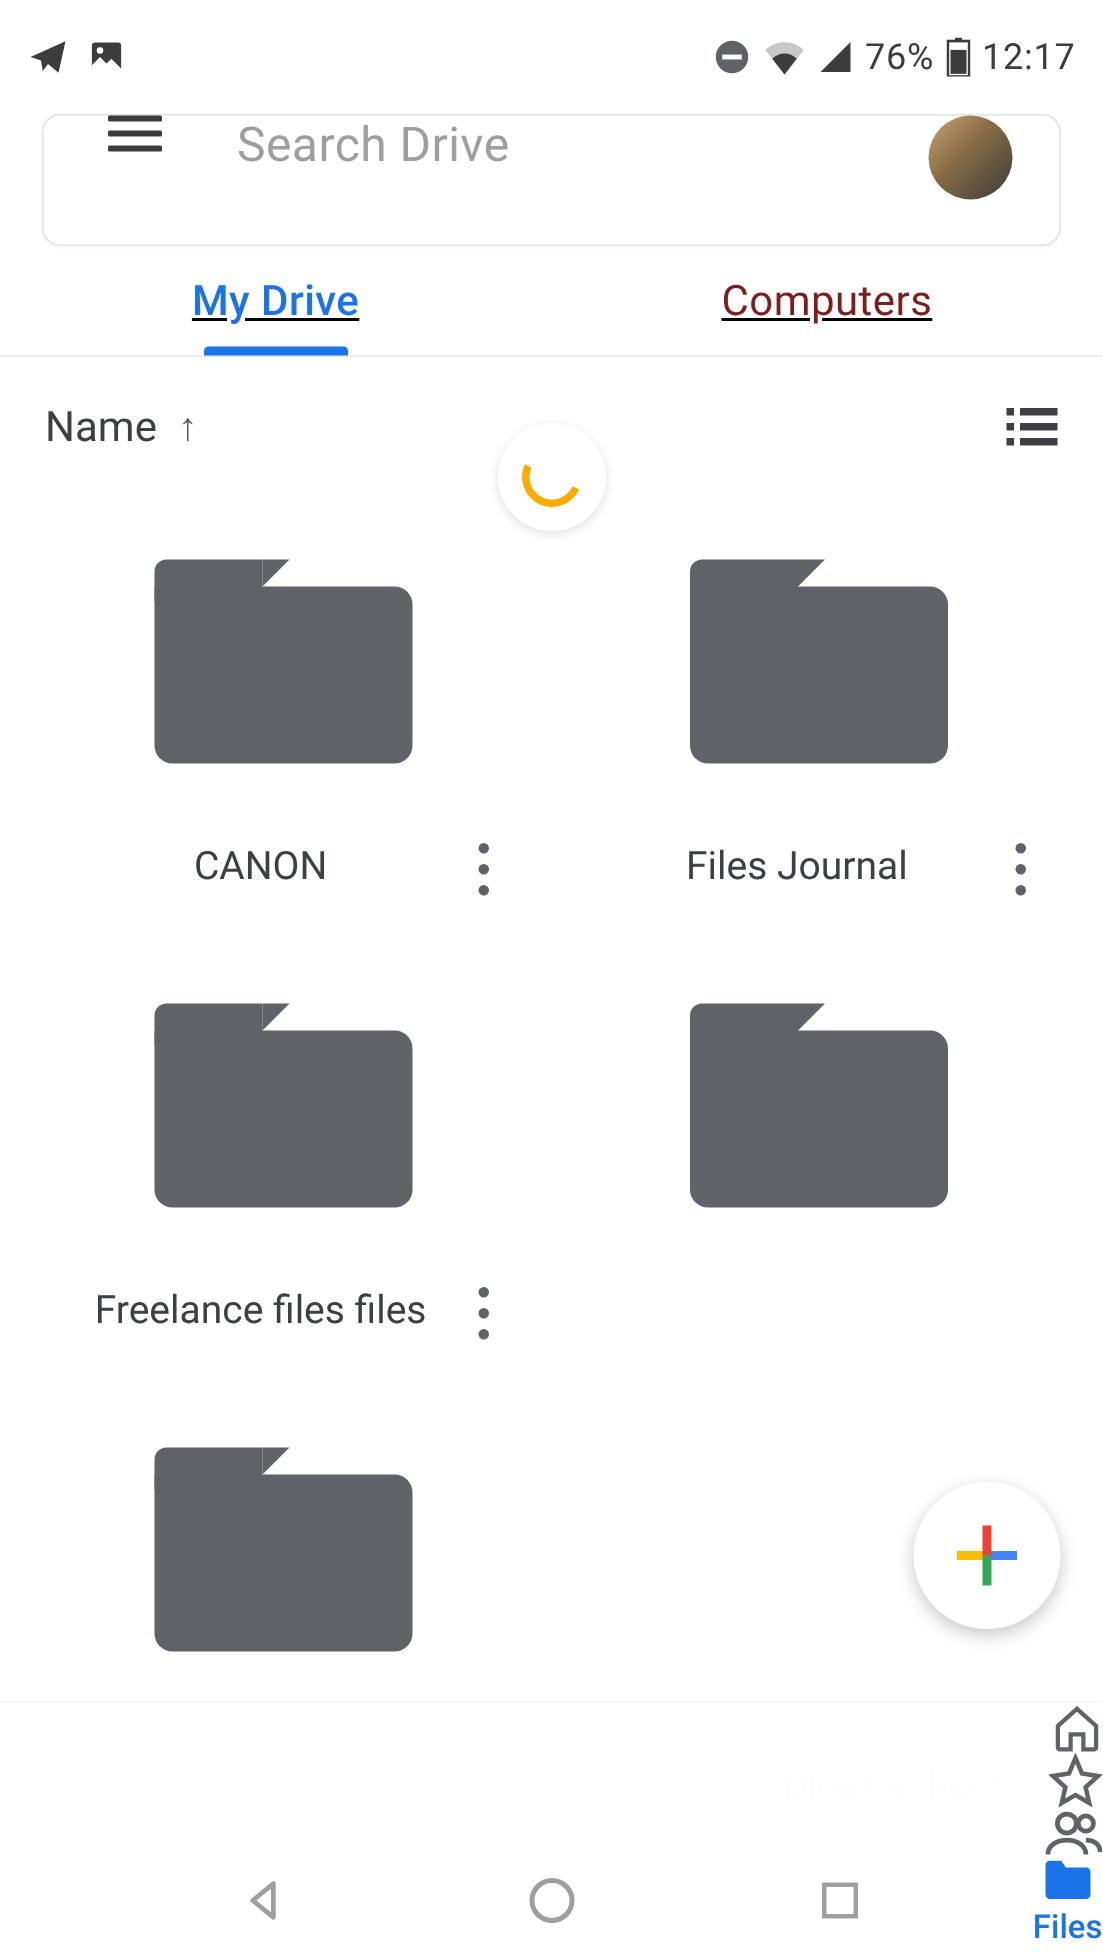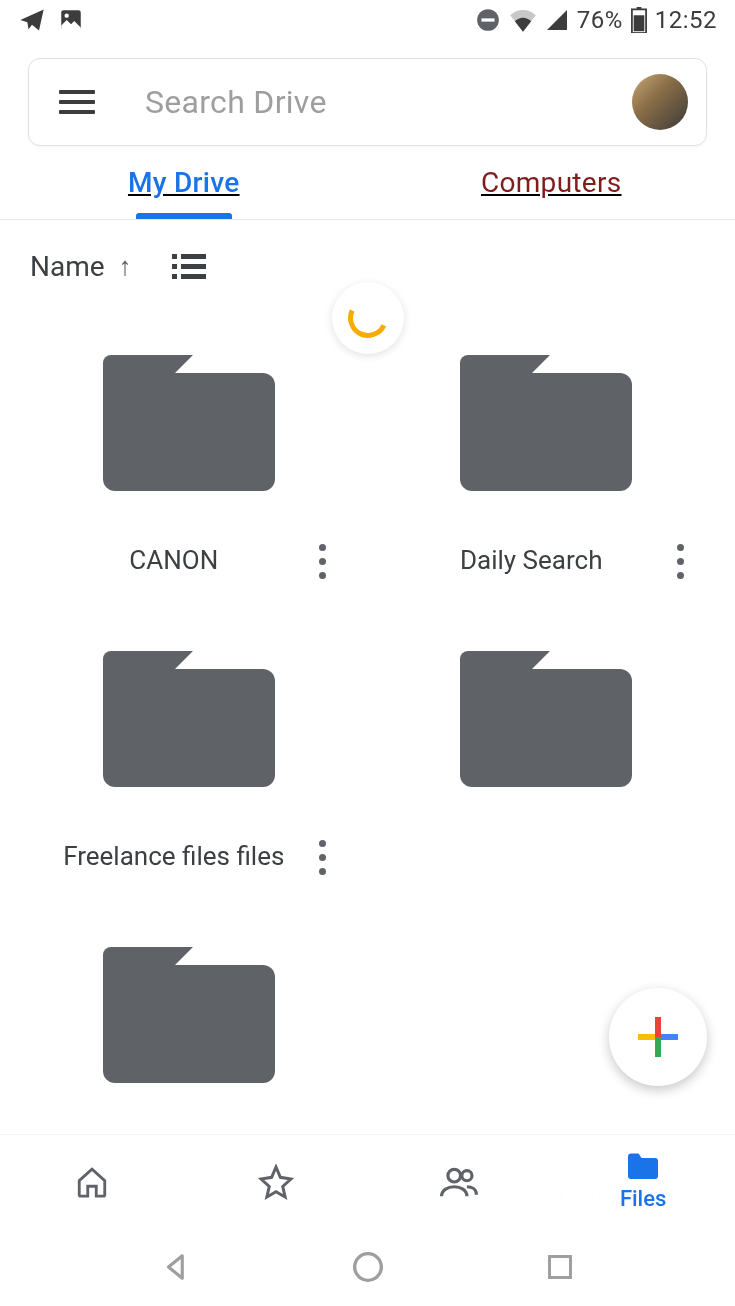--- a/index.html
+++ b/index.html
@@ -12,32 +12,32 @@
       overflow: hidden;
     }
     .status-bar {
       height: 40px;
       display: flex;
       align-items: center;
       justify-content: space-between;
       padding: 0 18px;
       font-size: 24px;
       color: #3c3c3c;
+      margin-top: 18px;
     }
     .status-left { display: flex; gap: 12px; align-items: center; }
     .status-right { display: flex; gap: 8px; align-items: center; }
     .status-right span { font-size: 24px; font-weight: 400; letter-spacing: 0.5px; }
     .search-bar {
       margin: 18px 28px 0;
       height: 88px;
       border: 1px solid #e0e0e0;
       border-radius: 12px;
       display: flex;
-      align-items: center;
-      padding: 0 18px;
+      padding: 0 31px;
       box-shadow: 0 1px 3px rgba(0,0,0,0.04);
     }
     .menu-icon {
       width: 36px;
       display: flex;
       flex-direction: column;
       gap: 6px;
       margin-right: 50px;
       margin-left: 12px;
     }
@@ -75,21 +75,21 @@
       position: absolute;
       bottom: 0;
       width: 96px;
       height: 6px;
       background: #1a73e8;
       border-radius: 3px 3px 0 0;
     }
     .list-header {
       display: flex;
       align-items: center;
-      justify-content: flex-start;
+      justify-content: space-between;
       padding: 30px 30px 12px;
       gap: 40px;
     }
     .sort-control {
       display: flex;
       align-items: center;
       gap: 14px;
       font-size: 28px;
       color: #3c4043;
     }
@@ -195,22 +195,23 @@
     .plus-v { position: absolute; left: 17px; top: 0; width: 6px; height: 40px; }
     .plus-vt { position:absolute; top:0; width:6px; height:20px; background:#ea4335; }
     .plus-vb { position:absolute; bottom:0; width:6px; height:20px; background:#34a853; }
     .bottom-nav {
       position: absolute;
       bottom: 78px;
       left: 0; right: 0;
       height: 94px;
       background: rgba(255,255,255,0.97);
       display: flex;
-      align-items: center;
+      align-items: flex-end;
       border-top: 1px solid rgba(0,0,0,0.04);
+      flex-direction: column;
     }
     .nav-item {
       flex: 1;
       display: flex;
       flex-direction: column;
       align-items: center;
       justify-content: center;
       gap: 4px;
       color: #5f6368;
     }
@@ -259,21 +260,21 @@
       </svg>
     <svg width="24" height="24" viewBox="0 0 24 24">
         <path d="M2 22L22 2v20z" fill="#3c3c3c"></path>
       </svg>
     <span>76%</span>
     <svg width="16" height="26" viewBox="0 0 12 22">
         <rect x="4" y="0" width="4" height="2" fill="#3c3c3c"></rect>
         <rect x="0" y="2" width="12" height="20" fill="none" stroke="#3c3c3c" stroke-width="1.5"></rect>
         <rect x="1.5" y="7" width="9" height="13.5" fill="#3c3c3c"></rect>
       </svg>
-    <span>12:52</span>
+    <span>12:17</span>
   </div>
 </div>
 
 <div class="search-bar">
   <div class="menu-icon">
     <div></div>
       <div></div>
       <div></div>
   </div>
   <div class="search-placeholder">Search Drive</div>
@@ -324,21 +325,21 @@
           <div></div>
         </div>
     </div>
   </div>
   <div class="folder-item">
     <div class="folder-icon">
         <div class="folder-tab"></div>
         <div class="folder-body"></div>
       </div>
     <div class="folder-row">
-      <div class="folder-name">Daily Search</div>
+      <div class="folder-name">Files Journal</div>
       <div class="more-dots">
           <div></div>
           <div></div>
           <div></div>
         </div>
     </div>
   </div>
   <div class="folder-item">
     <div class="folder-icon">
         <div class="folder-tab"></div>

